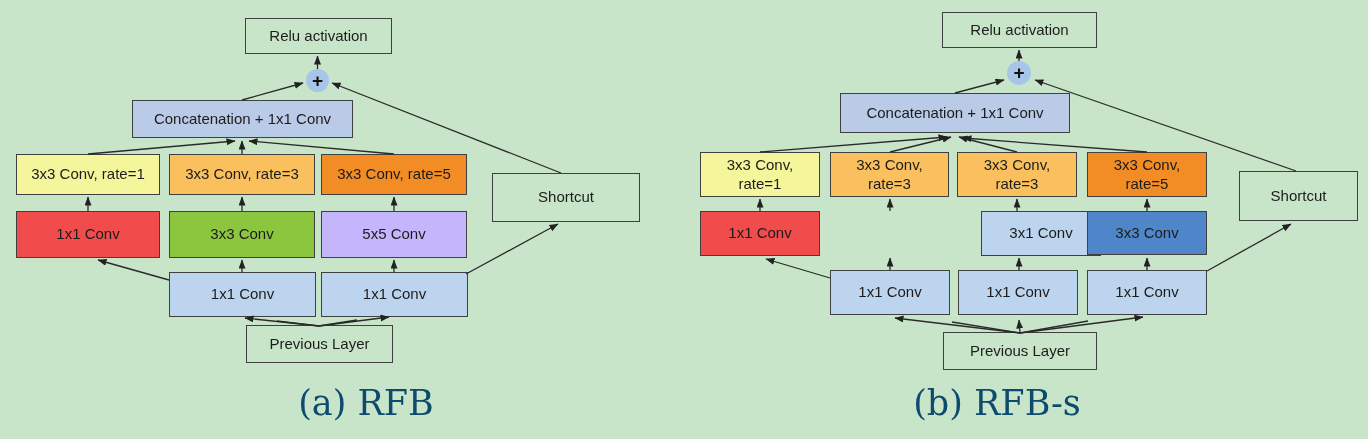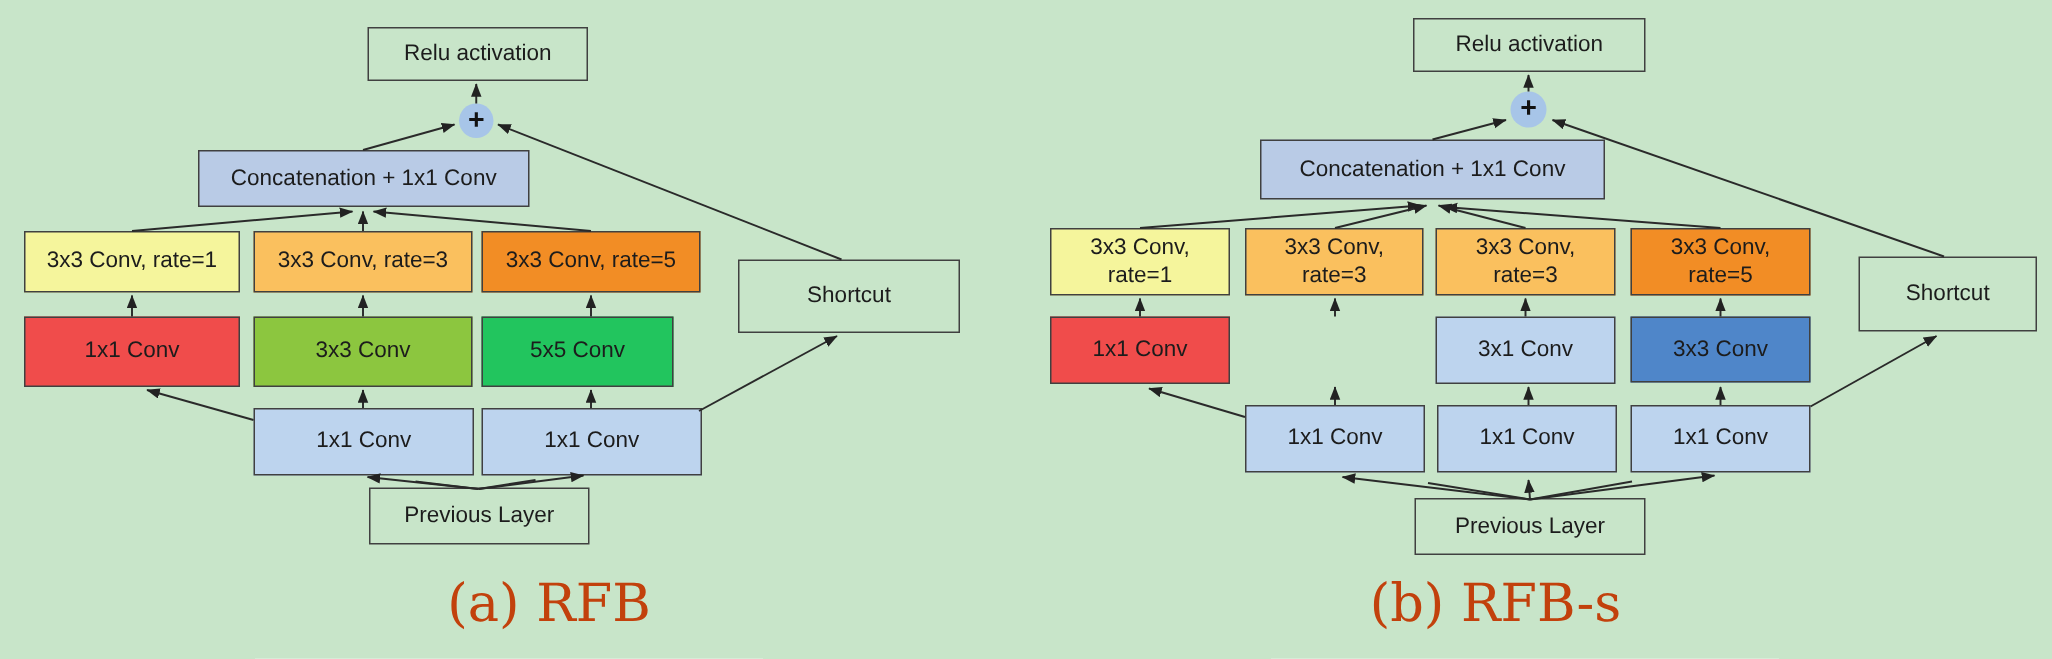--- a/index.html
+++ b/index.html
@@ -21,21 +21,21 @@
   }
   .outline{background:transparent;}
   .sum{
     position:absolute;border:none;border-radius:50%;
     display:flex;align-items:center;justify-content:center;
     font-size:19px;font-weight:bold;color:#111;
   }
   .caption{
     position:absolute;
     font-family:"DejaVu Serif", serif;
-    font-size:35px;color:#c2410c;
+    font-size:35px;color:#0c4a6e;
     text-align:center;
   }
   #arrows{position:absolute;left:0;top:0;pointer-events:none;}
 </style>
 </head>
 <body>
 
 <div id="figure" style="background: rgb(200, 229, 201);">
 
   <div class="node outline" style="left:245px;top:18px;width:147px;height:36px;">Relu activation</div>
@@ -45,21 +45,21 @@
   </div>
 
   <div class="node" style="left: 132px; top: 100px; width: 221px; height: 38px; background-color: rgb(185, 203, 230);">Concatenation + 1x1 Conv</div>
 
   <div class="node" style="left: 16px; top: 154px; width: 144px; height: 41px; background-color: rgb(245, 245, 156);">3x3 Conv, rate=1</div>
   <div class="node" style="left: 169px; top: 154px; width: 146px; height: 41px; background-color: rgb(250, 192, 94);">3x3 Conv, rate=3</div>
   <div class="node" style="left: 321px; top: 154px; width: 146px; height: 41px; background-color: rgb(242, 141, 37);">3x3 Conv, rate=5</div>
 
   <div class="node" style="left: 16px; top: 211px; width: 144px; height: 47px; background-color: rgb(240, 76, 75);">1x1 Conv</div>
   <div class="node" style="left: 169px; top: 211px; width: 146px; height: 47px; background-color: rgb(140, 198, 63);">3x3 Conv</div>
-  <div class="node" style="left: 321px; top: 211px; width: 128px; height: 47px; background-color: #22c55e;">5x5 Conv</div>
+  <div class="node" style="left: 321px; top: 211px; width: 146px; height: 47px; background-color: #c4b5fd;">5x5 Conv</div>
 
   <div class="node" style="left: 169px; top: 272px; width: 147px; height: 45px; background-color: rgb(189, 212, 238);">1x1 Conv</div>
   <div class="node" style="left: 321px; top: 272px; width: 147px; height: 45px; background-color: rgb(189, 212, 238);">1x1 Conv</div>
 
   <div class="node outline" style="left:246px;top:325px;width:147px;height:38px;">Previous Layer</div>
 
   <div class="node outline" style="left:492px;top:173px;width:148px;height:49px;">Shortcut</div>
 
   <div class="caption" style="left:216px;top:383px;width:300px;">(a) RFB</div>
 
@@ -74,21 +74,21 @@
   <div class="node" style="left: 700px; top: 152px; width: 120px; height: 45px; background-color: rgb(245, 245, 156);">3x3 Conv,
 rate=1</div>
   <div class="node" style="left: 830px; top: 152px; width: 119px; height: 45px; background-color: rgb(250, 192, 94);">3x3 Conv,
 rate=3</div>
   <div class="node" style="left: 957px; top: 152px; width: 120px; height: 45px; background-color: rgb(250, 192, 94);">3x3 Conv,
 rate=3</div>
   <div class="node" style="left: 1087px; top: 152px; width: 120px; height: 45px; background-color: rgb(242, 141, 37);">3x3 Conv,
 rate=5</div>
 
   <div class="node" style="left: 700px; top: 211px; width: 120px; height: 45px; background-color: rgb(240, 76, 75);">1x1 Conv</div>
-  <div class="node" style="left: 957px; top: 211px; width: 120px; height: 45px; background-color: rgb(189, 212, 238);">3x1 Conv</div>
+  <div class="node" style="left: 981px; top: 211px; width: 120px; height: 45px; background-color: rgb(189, 212, 238);">3x1 Conv</div>
   <div class="node" style="left: 1087px; top: 211px; width: 120px; height: 44px; background-color: rgb(79, 134, 201);">3x3 Conv</div>
 
   <div class="node" style="left: 830px; top: 270px; width: 120px; height: 45px; background-color: rgb(189, 212, 238);">1x1 Conv</div>
   <div class="node" style="left: 958px; top: 270px; width: 120px; height: 45px; background-color: rgb(189, 212, 238);">1x1 Conv</div>
   <div class="node" style="left: 1087px; top: 270px; width: 120px; height: 45px; background-color: rgb(189, 212, 238);">1x1 Conv</div>
 
   <div class="node outline" style="left:943px;top:332px;width:154px;height:38px;">Previous Layer</div>
 
   <div class="node outline" style="left:1239px;top:171px;width:119px;height:50px;">Shortcut</div>
 

